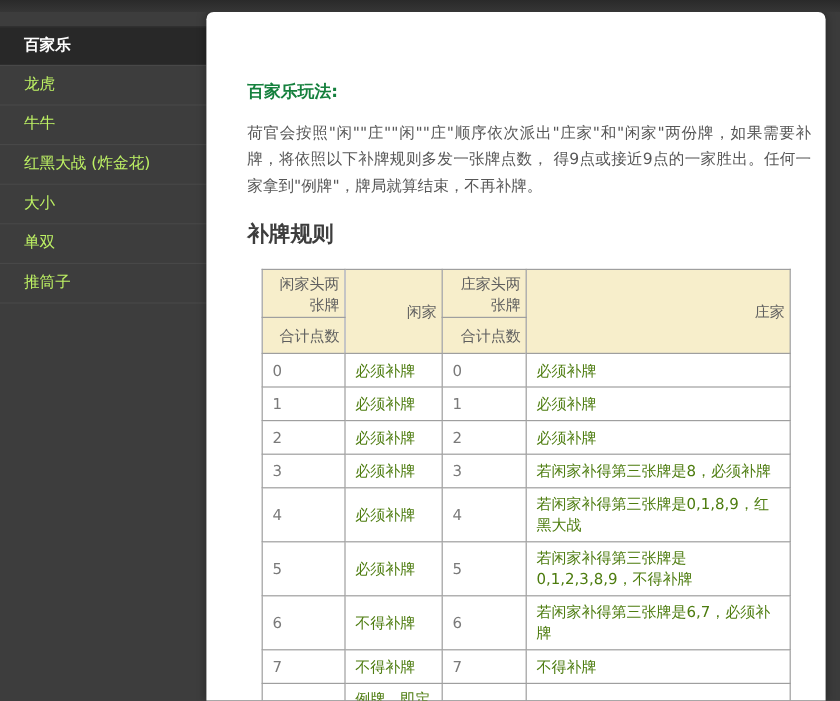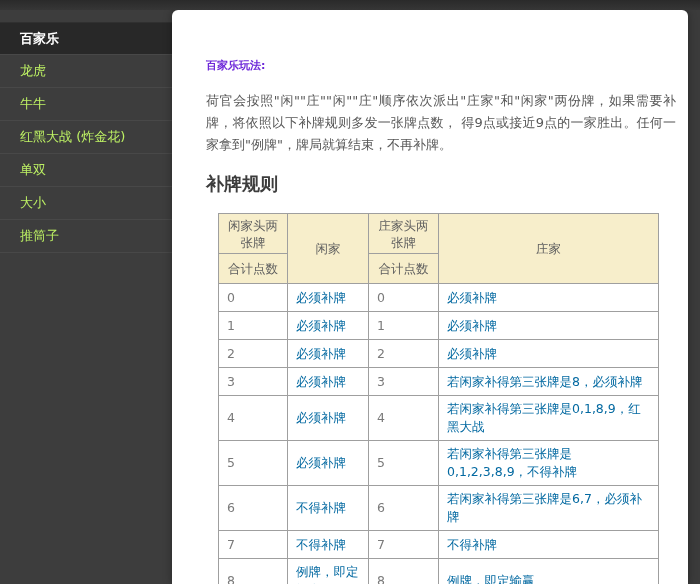--- a/index.html
+++ b/index.html
@@ -39,22 +39,23 @@
   .panel {
     position: absolute; left: 172px; top: 10px;
     width: 516px; height: 574px;
     background: #ffffff;
     border-radius: 6px 6px 0 0;
     box-shadow: 0 0 8px rgba(0,0,0,0.35);
     padding: 48px 12px 0 34px;
     z-index: 2;
   }
   .page-title {
-    font-size: 11px; font-weight: bold; color: #6d28d9;
+    font-size: 14px; font-weight: bold; color: #15803d;
     line-height: 16px;
+    margin-top: 11px;
   }
   .intro {
     margin-top: 16px;
     width: 470px;
     font-size: 13px; line-height: 22px;
     color: #575757;
     text-align: justify;
   }
   .rules-heading {
     margin-top: 16px;
@@ -68,34 +69,34 @@
     font-size: 12.5px;
   }
   table.rules th, table.rules td {
     border: 1px solid #9f9f9f;
     overflow: hidden;
   }
   table.rules th {
     background: #f7eecb;
     font-weight: normal;
     color: #5f5f5f;
-    text-align: center;
+    text-align: right;
     vertical-align: middle;
     line-height: 17px;
     padding: 2px 4px;
   }
   thead tr.h1 { height: 40px; }
   thead tr.h2 { height: 30px; }
   tbody tr { height: 28px; }
   table.rules td {
     padding: 4px 8px;
     line-height: 18px;
     vertical-align: middle;
     text-align: left;
-    color: #0369a1;
+    color: #4d7c0f;
   }
   table.rules td.num { color: #7a7a7a; }
 </style>
 </head>
 <body>
 
 <div class="topbar"></div>
 
 <aside class="sidebar">
   <nav id="sidebar-menu">
@@ -109,25 +110,25 @@
 
   <div class="side-item">
     <span class="side-label">牛牛</span>
   </div>
 
   <div class="side-item">
     <span class="side-label">红黑大战 (炸金花)</span>
   </div>
 
   <div class="side-item">
+    <span class="side-label">大小</span>
+  </div>
+
+  <div class="side-item">
     <span class="side-label">单双</span>
-  </div>
-
-  <div class="side-item">
-    <span class="side-label">大小</span>
   </div>
 
   <div class="side-item">
     <span class="side-label">推筒子</span>
   </div>
 </nav>
 </aside>
 
 <main class="panel">
   <h1 class="page-title">百家乐玩法:</h1>

